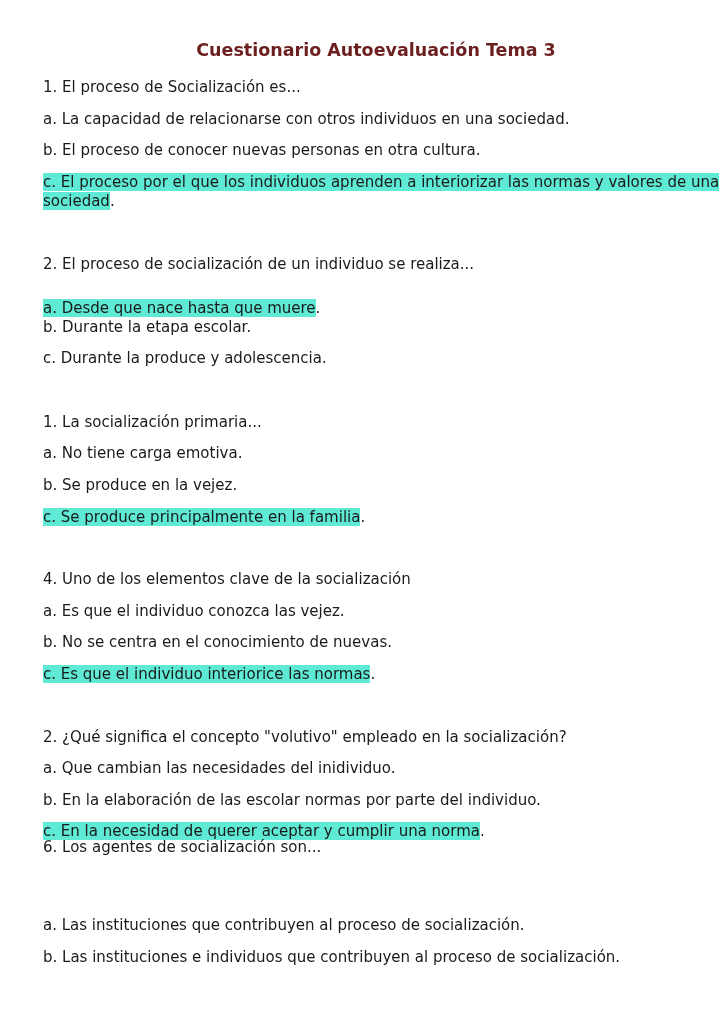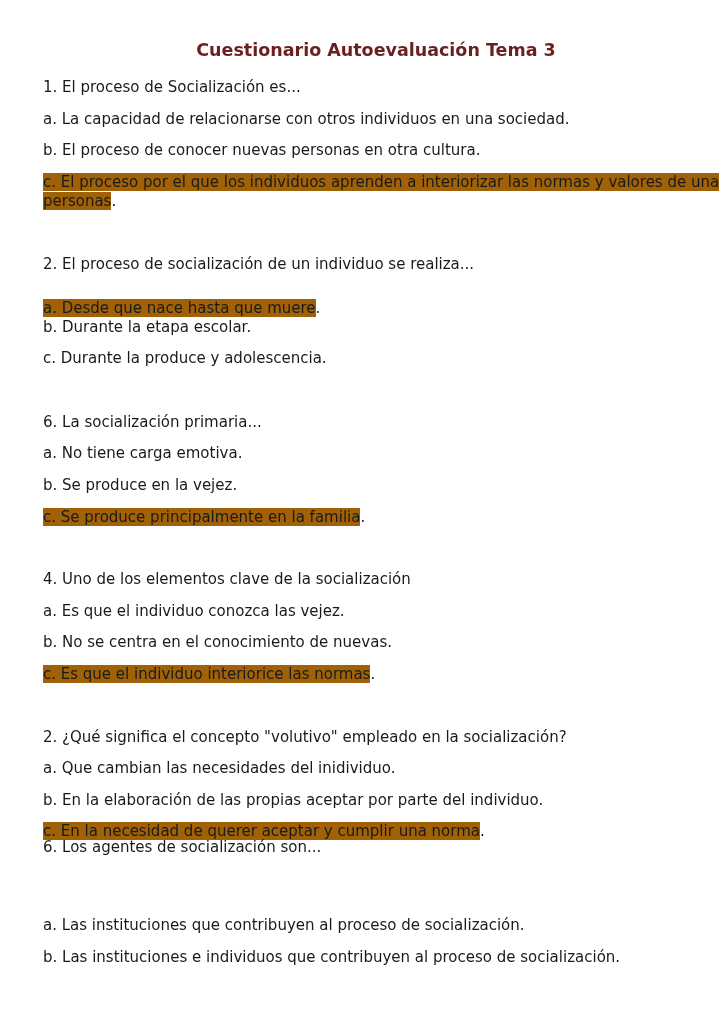--- a/index.html
+++ b/index.html
@@ -1,48 +1,48 @@
 <!DOCTYPE html>
 <html><head>
 <meta charset="utf-8">
 <style>
   html, body { margin: 0; padding: 0; background: #ffffff; }
   body { width: 724px; height: 1024px; position: relative; overflow: hidden;
          font-family: "DejaVu Sans", sans-serif; color: #1a1a1a; }
   .title { position: absolute; left: 0; top: 40px; width: 752px; text-align: center;
            font-size: 17.5px; font-weight: bold; color: #6b1f1f; }
   .line { position: absolute; left: 43px; font-size: 15px; line-height: 19px; white-space: nowrap; }
-  .hl { background: #a16207; }
+  .hl { background: #5eead4; }
 </style>
 </head>
 <body>
 
 <div class="title">Cuestionario Autoevaluación Tema 3</div>
 
 <div class="line" style="top:78px">1. El proceso de Socialización es...</div>
 <div class="line" style="top:110px">a. La capacidad de relacionarse con otros individuos en una sociedad.</div>
 <div class="line" style="top:141px">b. El proceso de conocer nuevas personas en otra cultura.</div>
 <div class="line" style="top:173px"><span class="hl">c. El proceso por el que los individuos aprenden a interiorizar las normas y valores de una</span></div>
-<div class="line" style="top:192px"><span class="hl">personas</span><span>.</span></div>
+<div class="line" style="top:192px"><span class="hl">sociedad</span><span>.</span></div>
 
 <div class="line" style="top:255px">2. El proceso de socialización de un individuo se realiza...</div>
 <div class="line" style="top:299px"><span class="hl">a. Desde que nace hasta que muere</span><span>.</span></div>
 <div class="line" style="top:318px">b. Durante la etapa escolar.</div>
 <div class="line" style="top:349px">c. Durante la produce y adolescencia.</div>
 
-<div class="line" style="top:413px">6. La socialización primaria...</div>
+<div class="line" style="top:413px">1. La socialización primaria...</div>
 <div class="line" style="top:444px">a. No tiene carga emotiva.</div>
 <div class="line" style="top:476px">b. Se produce en la vejez.</div>
 <div class="line" style="top:508px"><span class="hl">c. Se produce principalmente en la familia</span><span>.</span></div>
 
 <div class="line" style="top:570px">4. Uno de los elementos clave de la socialización</div>
 <div class="line" style="top:602px">a. Es que el individuo conozca las vejez.</div>
 <div class="line" style="top:633px">b. No se centra en el conocimiento de nuevas.</div>
 <div class="line" style="top:665px"><span class="hl">c. Es que el individuo interiorice las normas</span><span>.</span></div>
 
 <div class="line" style="top:728px">2. ¿Qué significa el concepto "volutivo" empleado en la socialización?</div>
 <div class="line" style="top:759px">a. Que cambian las necesidades del inidividuo.</div>
-<div class="line" style="top:791px">b. En la elaboración de las propias aceptar por parte del individuo.</div>
+<div class="line" style="top:791px">b. En la elaboración de las escolar normas por parte del individuo.</div>
 <div class="line" style="top:822px"><span class="hl">c. En la necesidad de querer aceptar y cumplir una norma</span><span>.</span></div>
 
 <div class="line" style="top:838px">6. Los agentes de socialización son...</div>
 <div class="line" style="top:916px">a. Las instituciones que contribuyen al proceso de socialización.</div>
 <div class="line" style="top:948px">b. Las instituciones e individuos que contribuyen al proceso de socialización.</div>
 
 </body></html>

